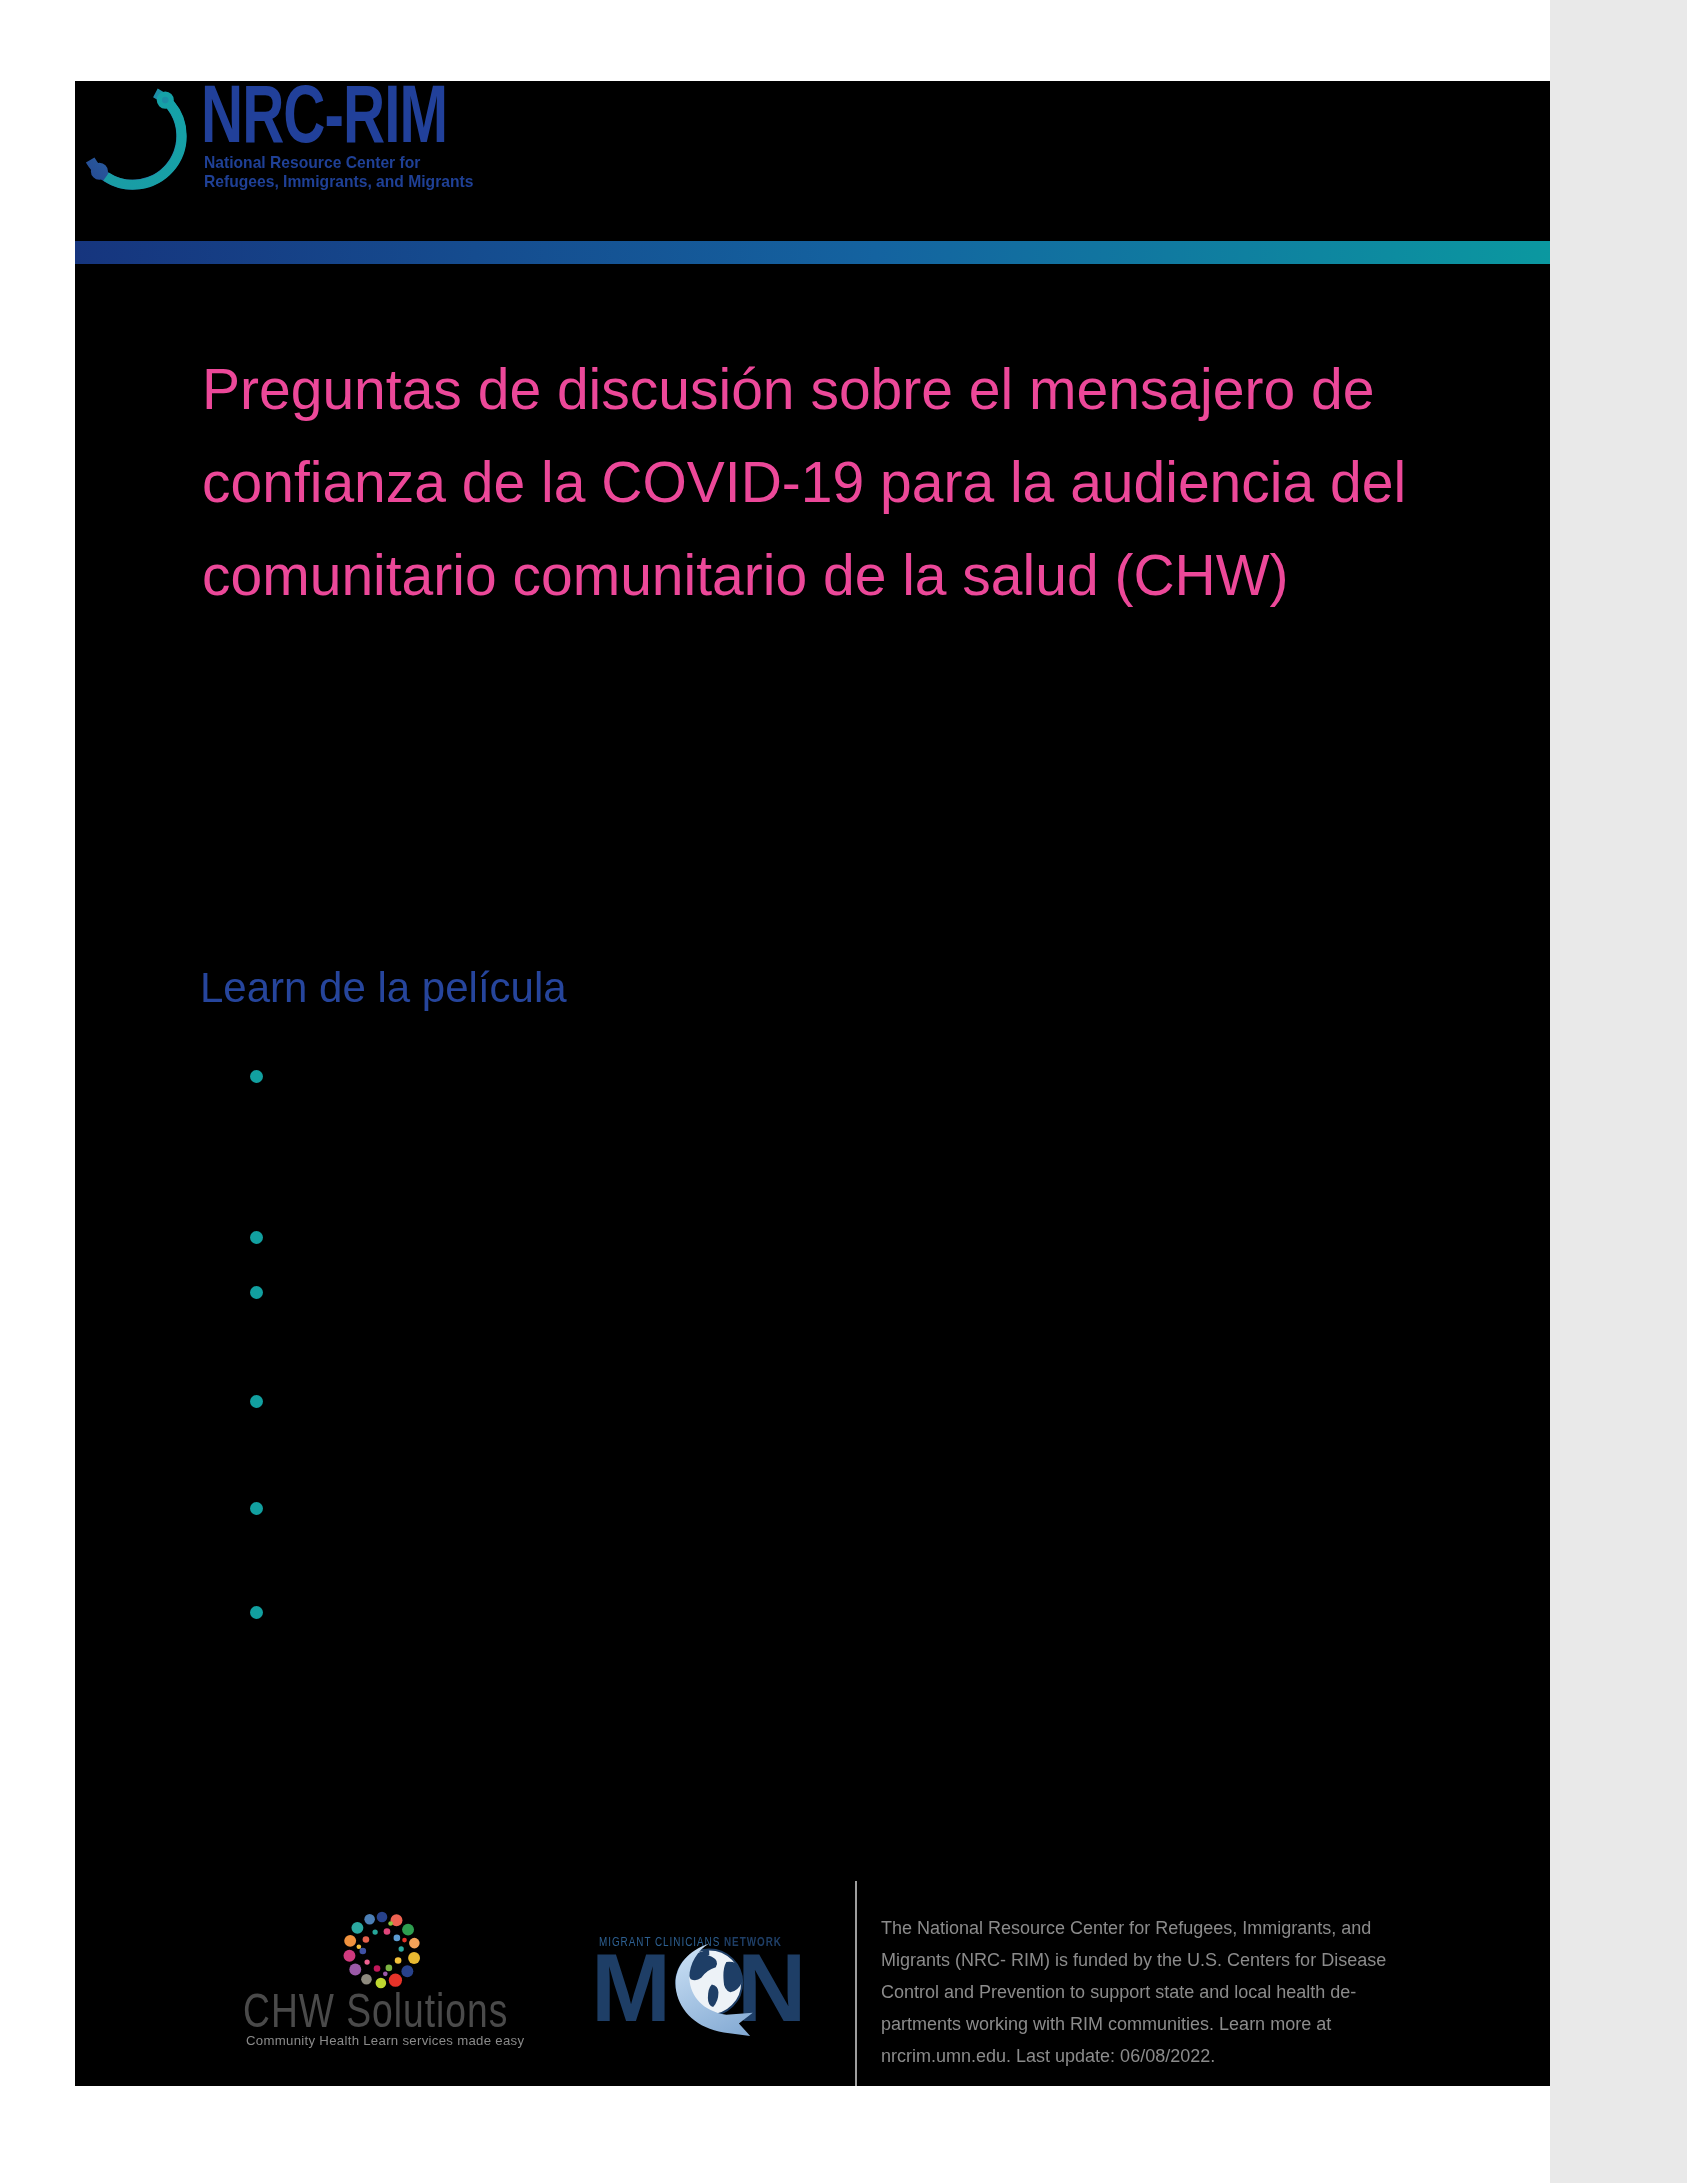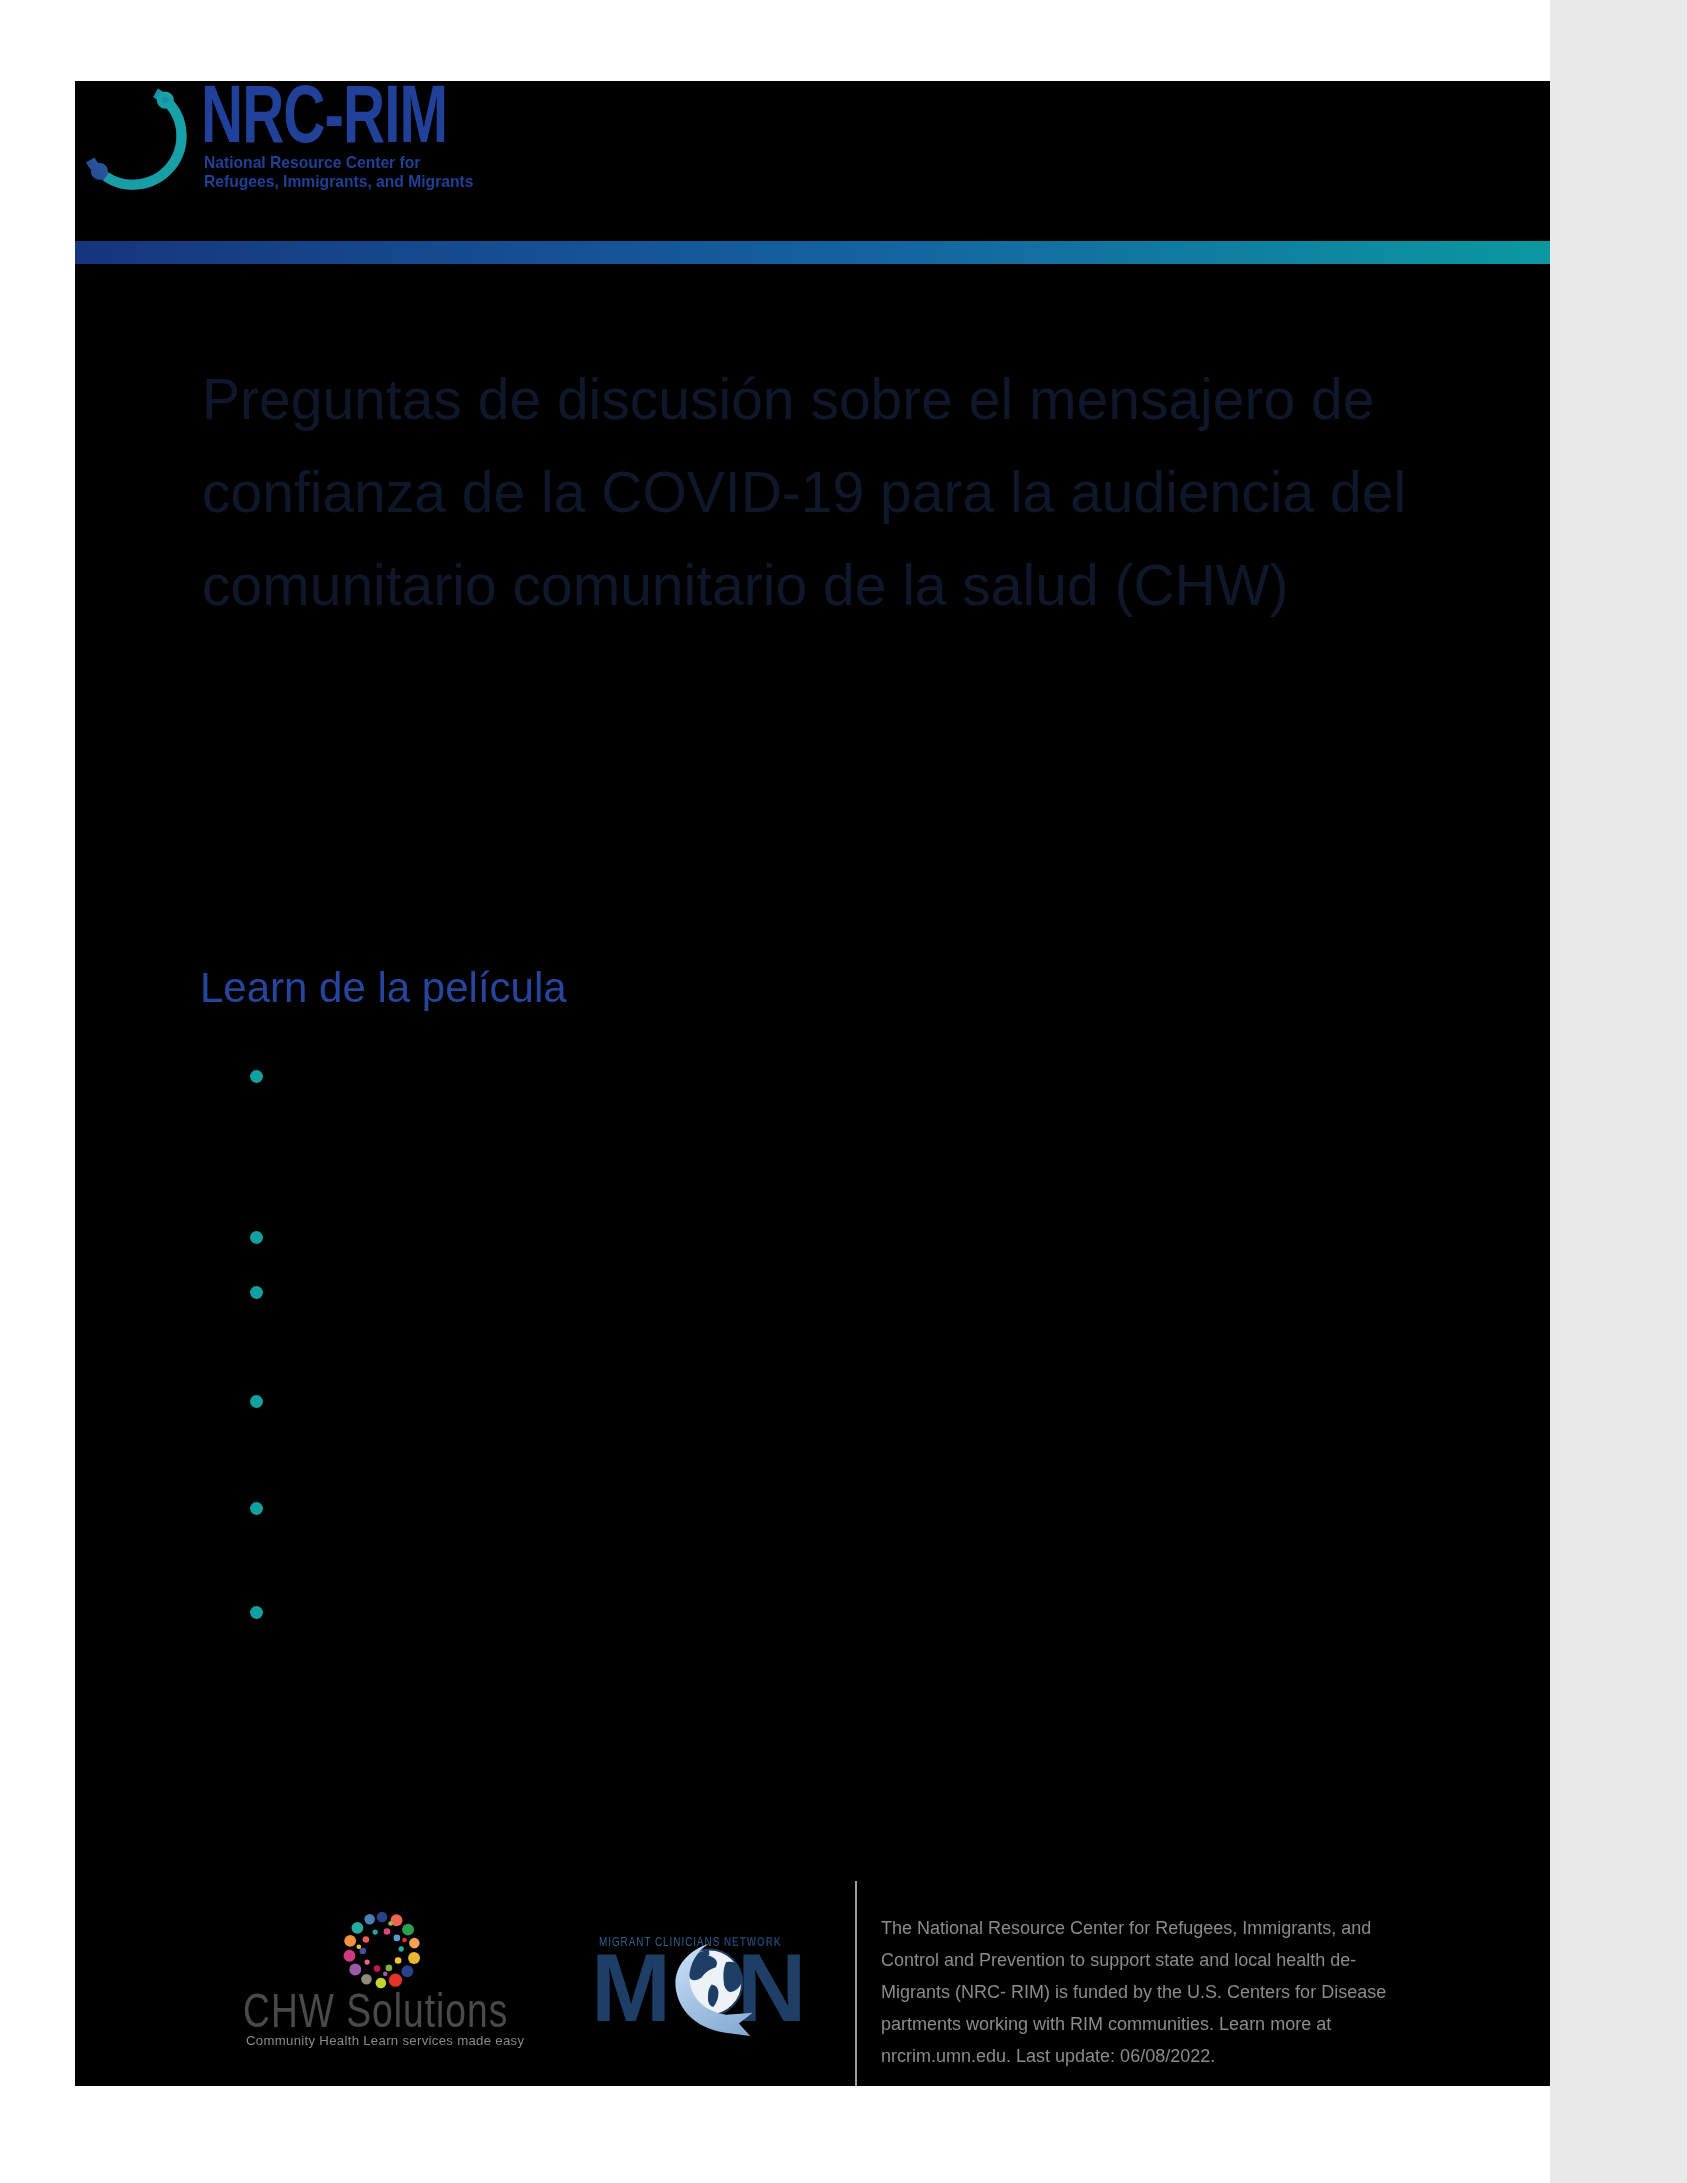--- a/index.html
+++ b/index.html
@@ -32,23 +32,23 @@
     transform:scaleX(0.92);transform-origin:left top;
     white-space:nowrap;
   }
   .accent-bar{
     position:absolute;left:75px;top:241px;
     width:1538px;height:22.5px;
     background:linear-gradient(90deg,#16357E 0%,#1463A0 52%,#0A9DA0 100%);
   }
   
   .doc-title{
-    position:absolute;left:202px;top:353px;
+    position:absolute;left:202px;top:343px;
     font-size:57px;line-height:93px;font-weight:400;
-    color:#0f172a;letter-spacing:0;
+    color:#ec4899;letter-spacing:0;
     white-space:nowrap;
   }
   
   .section-heading{
     position:absolute;left:200px;top:967px;
     font-size:42px;line-height:1;color:#26459C;
     white-space:nowrap;
   }
   .bullet{
     position:absolute;left:250px;width:13.2px;height:13.2px;border-radius:50%;
@@ -200,19 +200,19 @@
              L 115 129
              L 136 113
              L 96 116
              C 60 110, 42 88, 40 62
              C 39 40, 52 18, 70 8 Z" fill="url(#swooshGrad)"></path>
   </svg>
 
   <div class="footer-divider"></div>
   <div class="footer-note">
     <div>The National Resource Center for Refugees, Immigrants, and</div>
+    <div>Migrants (NRC- RIM) is funded by the U.S. Centers for Disease</div>
     <div>Control and Prevention to support state and local health de-</div>
-    <div>Migrants (NRC- RIM) is funded by the U.S. Centers for Disease</div>
     <div>partments working with RIM communities. Learn more at</div>
     <div>nrcrim.umn.edu. Last update: 06/08/2022.</div>
   </div>
 </div>
 
 
 </body></html>

